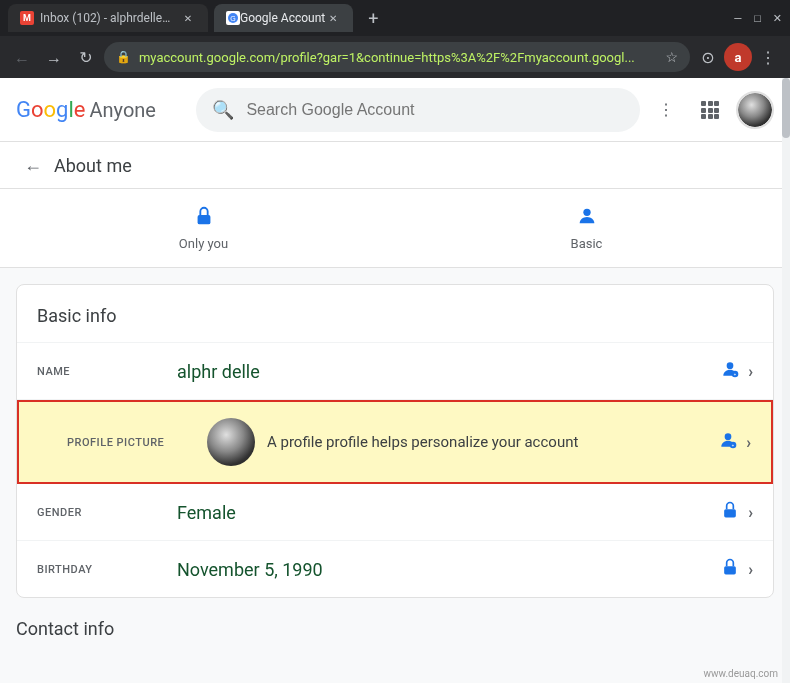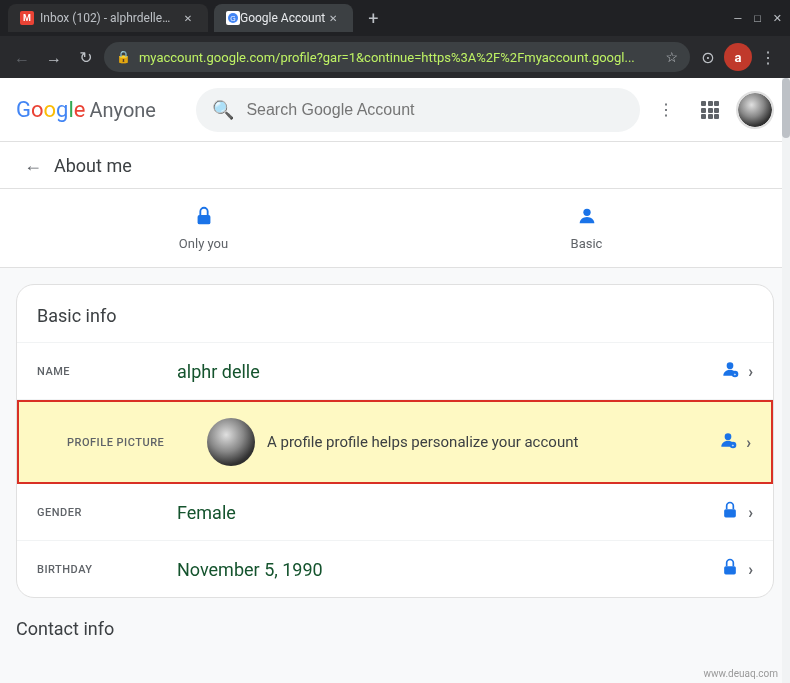--- a/index.html
+++ b/index.html
@@ -250,21 +250,21 @@
     .privacy-tab-icon { font-size: 20px; color: #1a73e8; }
 
     
     .content-area {
       padding: 0 16px 16px;
     }
 
     
     .info-card {
       background: #fff;
-      border-radius: 18px;
+      border-radius: 8px;
       margin-top: 16px;
       border: 1px solid #e0e0e0;
     }
     .card-title {
       font-size: 18px;
       color: #3c4043;
       padding: 20px 20px 16px;
       border-bottom: 1px solid #f1f3f4;
     }
     .info-row {

